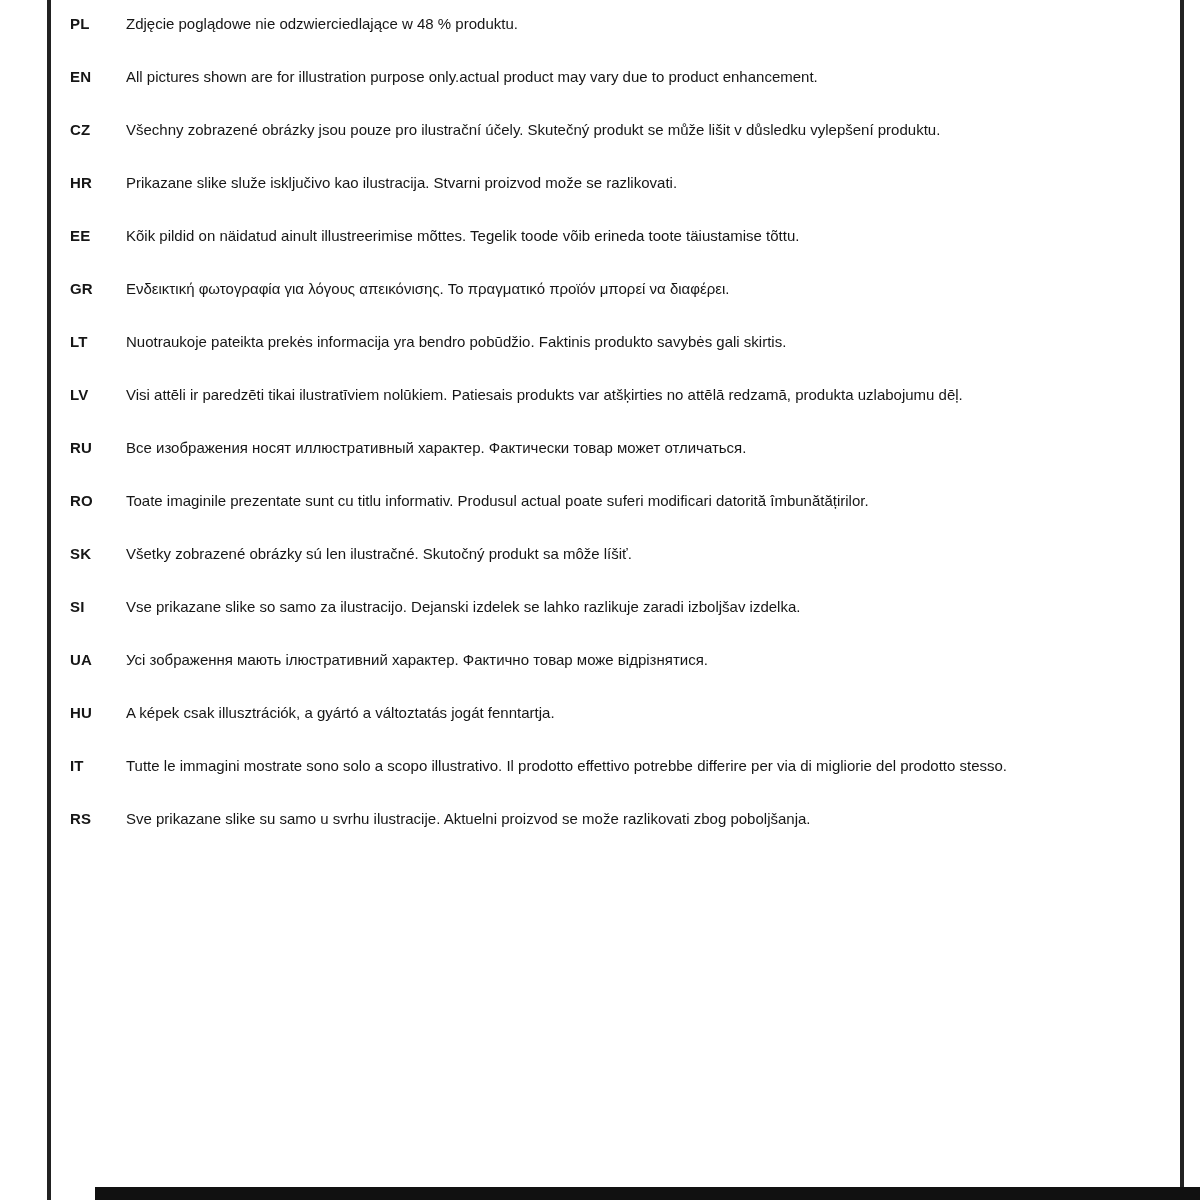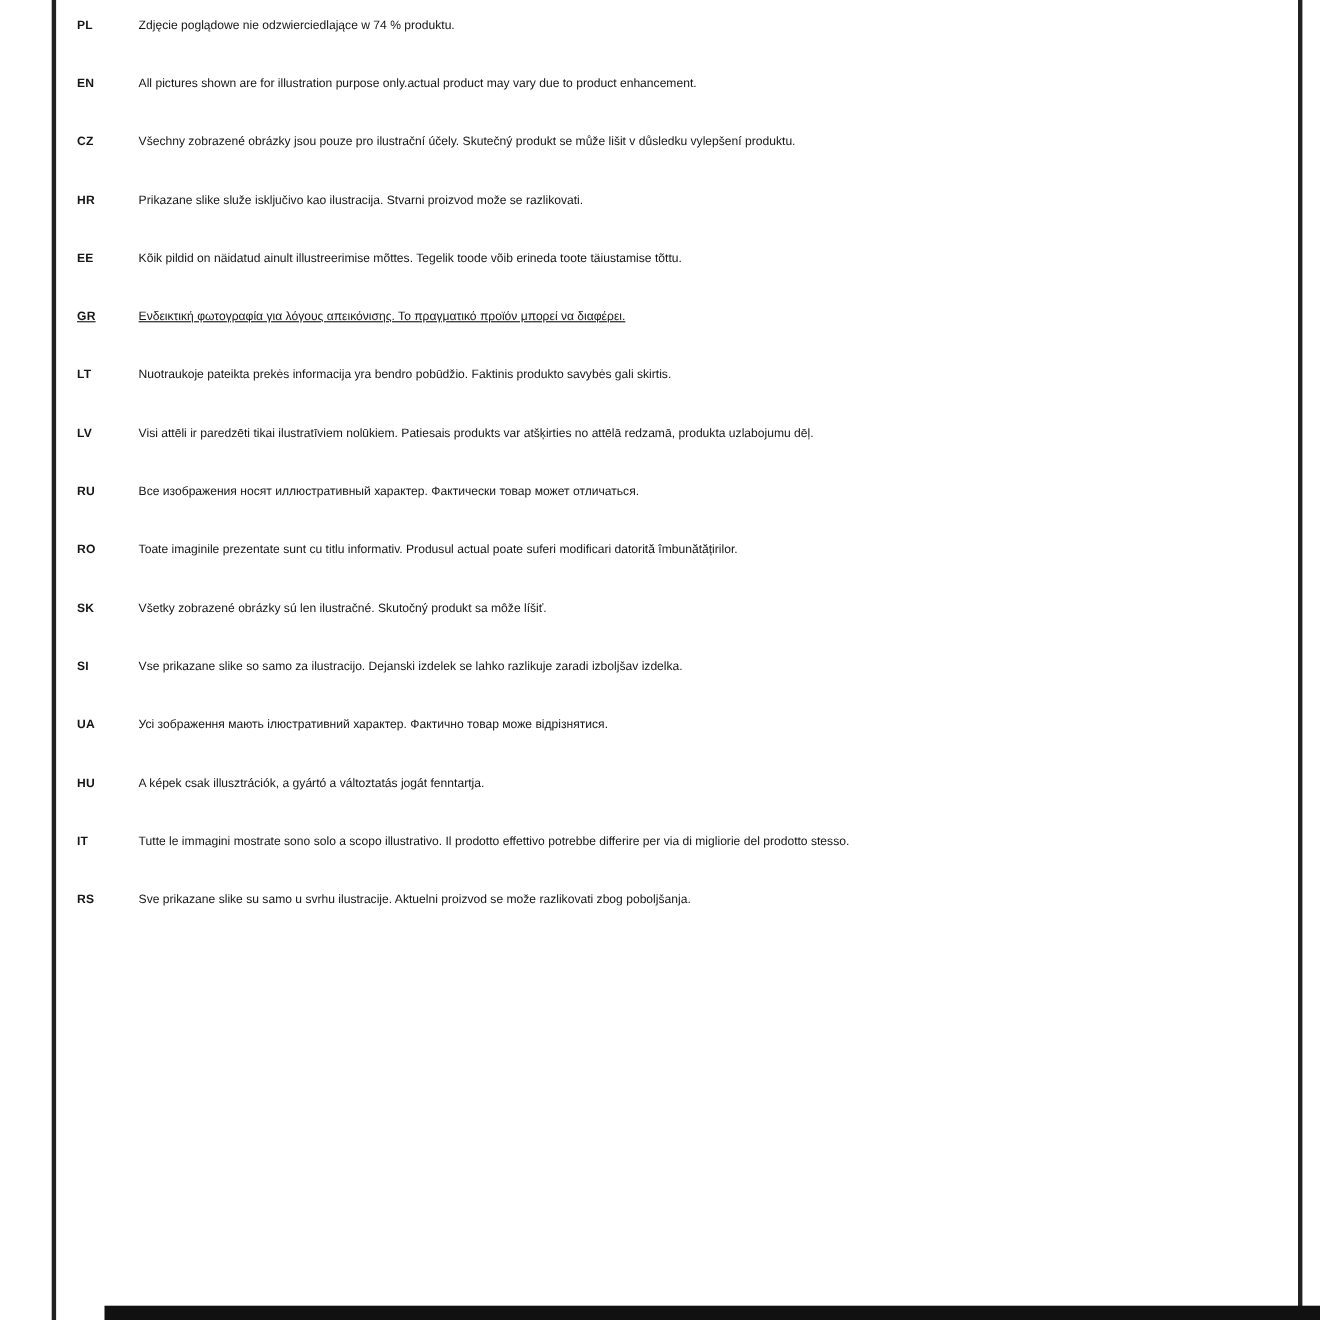--- a/index.html
+++ b/index.html
@@ -40,26 +40,25 @@
     background: #111111;
   }
   .content {
     padding: 8px 80px 0 70px;
     box-sizing: border-box;
   }
   .row {
     display: flex;
     align-items: flex-start;
     margin-bottom: 22px;
-    font-size: 11px;
+    font-size: 15px;
     line-height: 31px;
   }
   .row.gap-before {
     margin-top: 7px;
-    text-decoration: underline;
   }
   .code {
     flex: 0 0 56px;
     font-weight: 700;
     letter-spacing: 0.2px;
   }
   .text {
     flex: 1;
     font-weight: 400;
   }
@@ -68,21 +67,21 @@
 <body>
 
 <div class="scan-edge-left"></div>
 <div class="scan-edge-right"></div>
 <div class="scan-bar-bottom"></div>
 
 <div class="content">
 
   <div class="row">
     <span class="code">PL</span>
-    <span class="text">Zdjęcie poglądowe nie odzwierciedlające w 74 % produktu.</span>
+    <span class="text">Zdjęcie poglądowe nie odzwierciedlające w 48 % produktu.</span>
   </div>
 
   <div class="row">
     <span class="code">EN</span>
     <span class="text">All pictures shown are for illustration purpose only.actual product may vary due to product enhancement.</span>
   </div>
 
 
   <div class="row">
     <span class="code">CZ</span>

